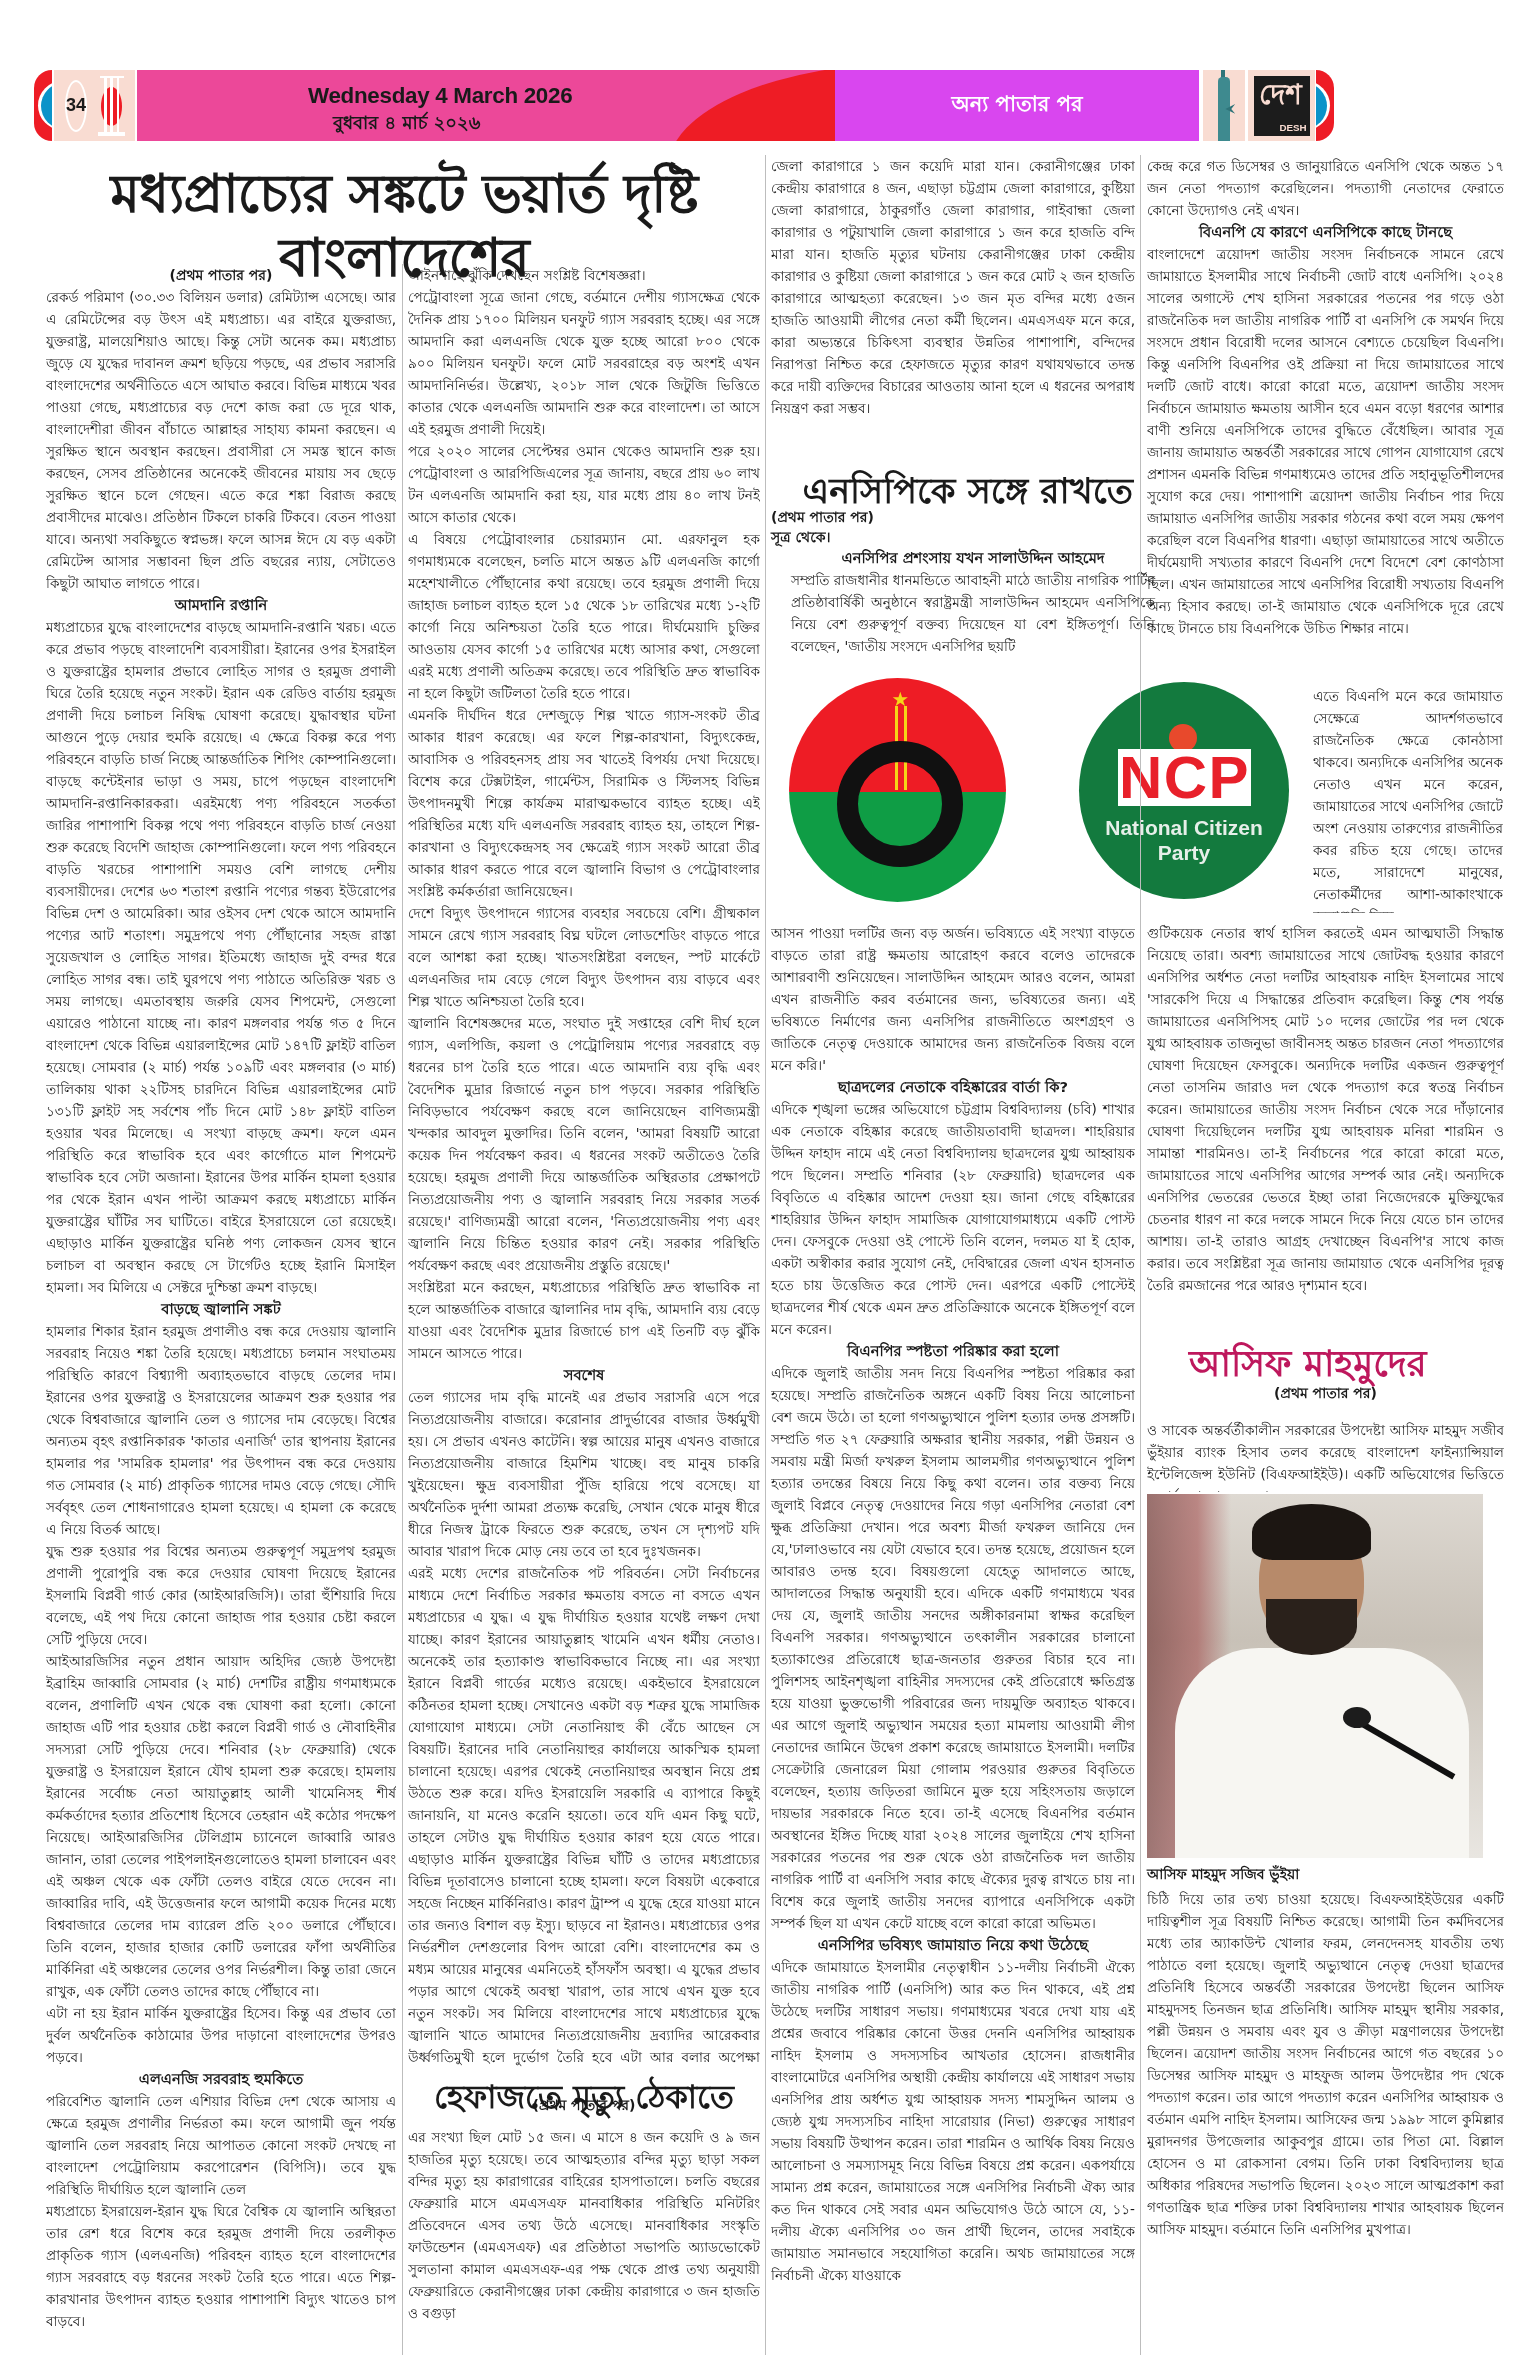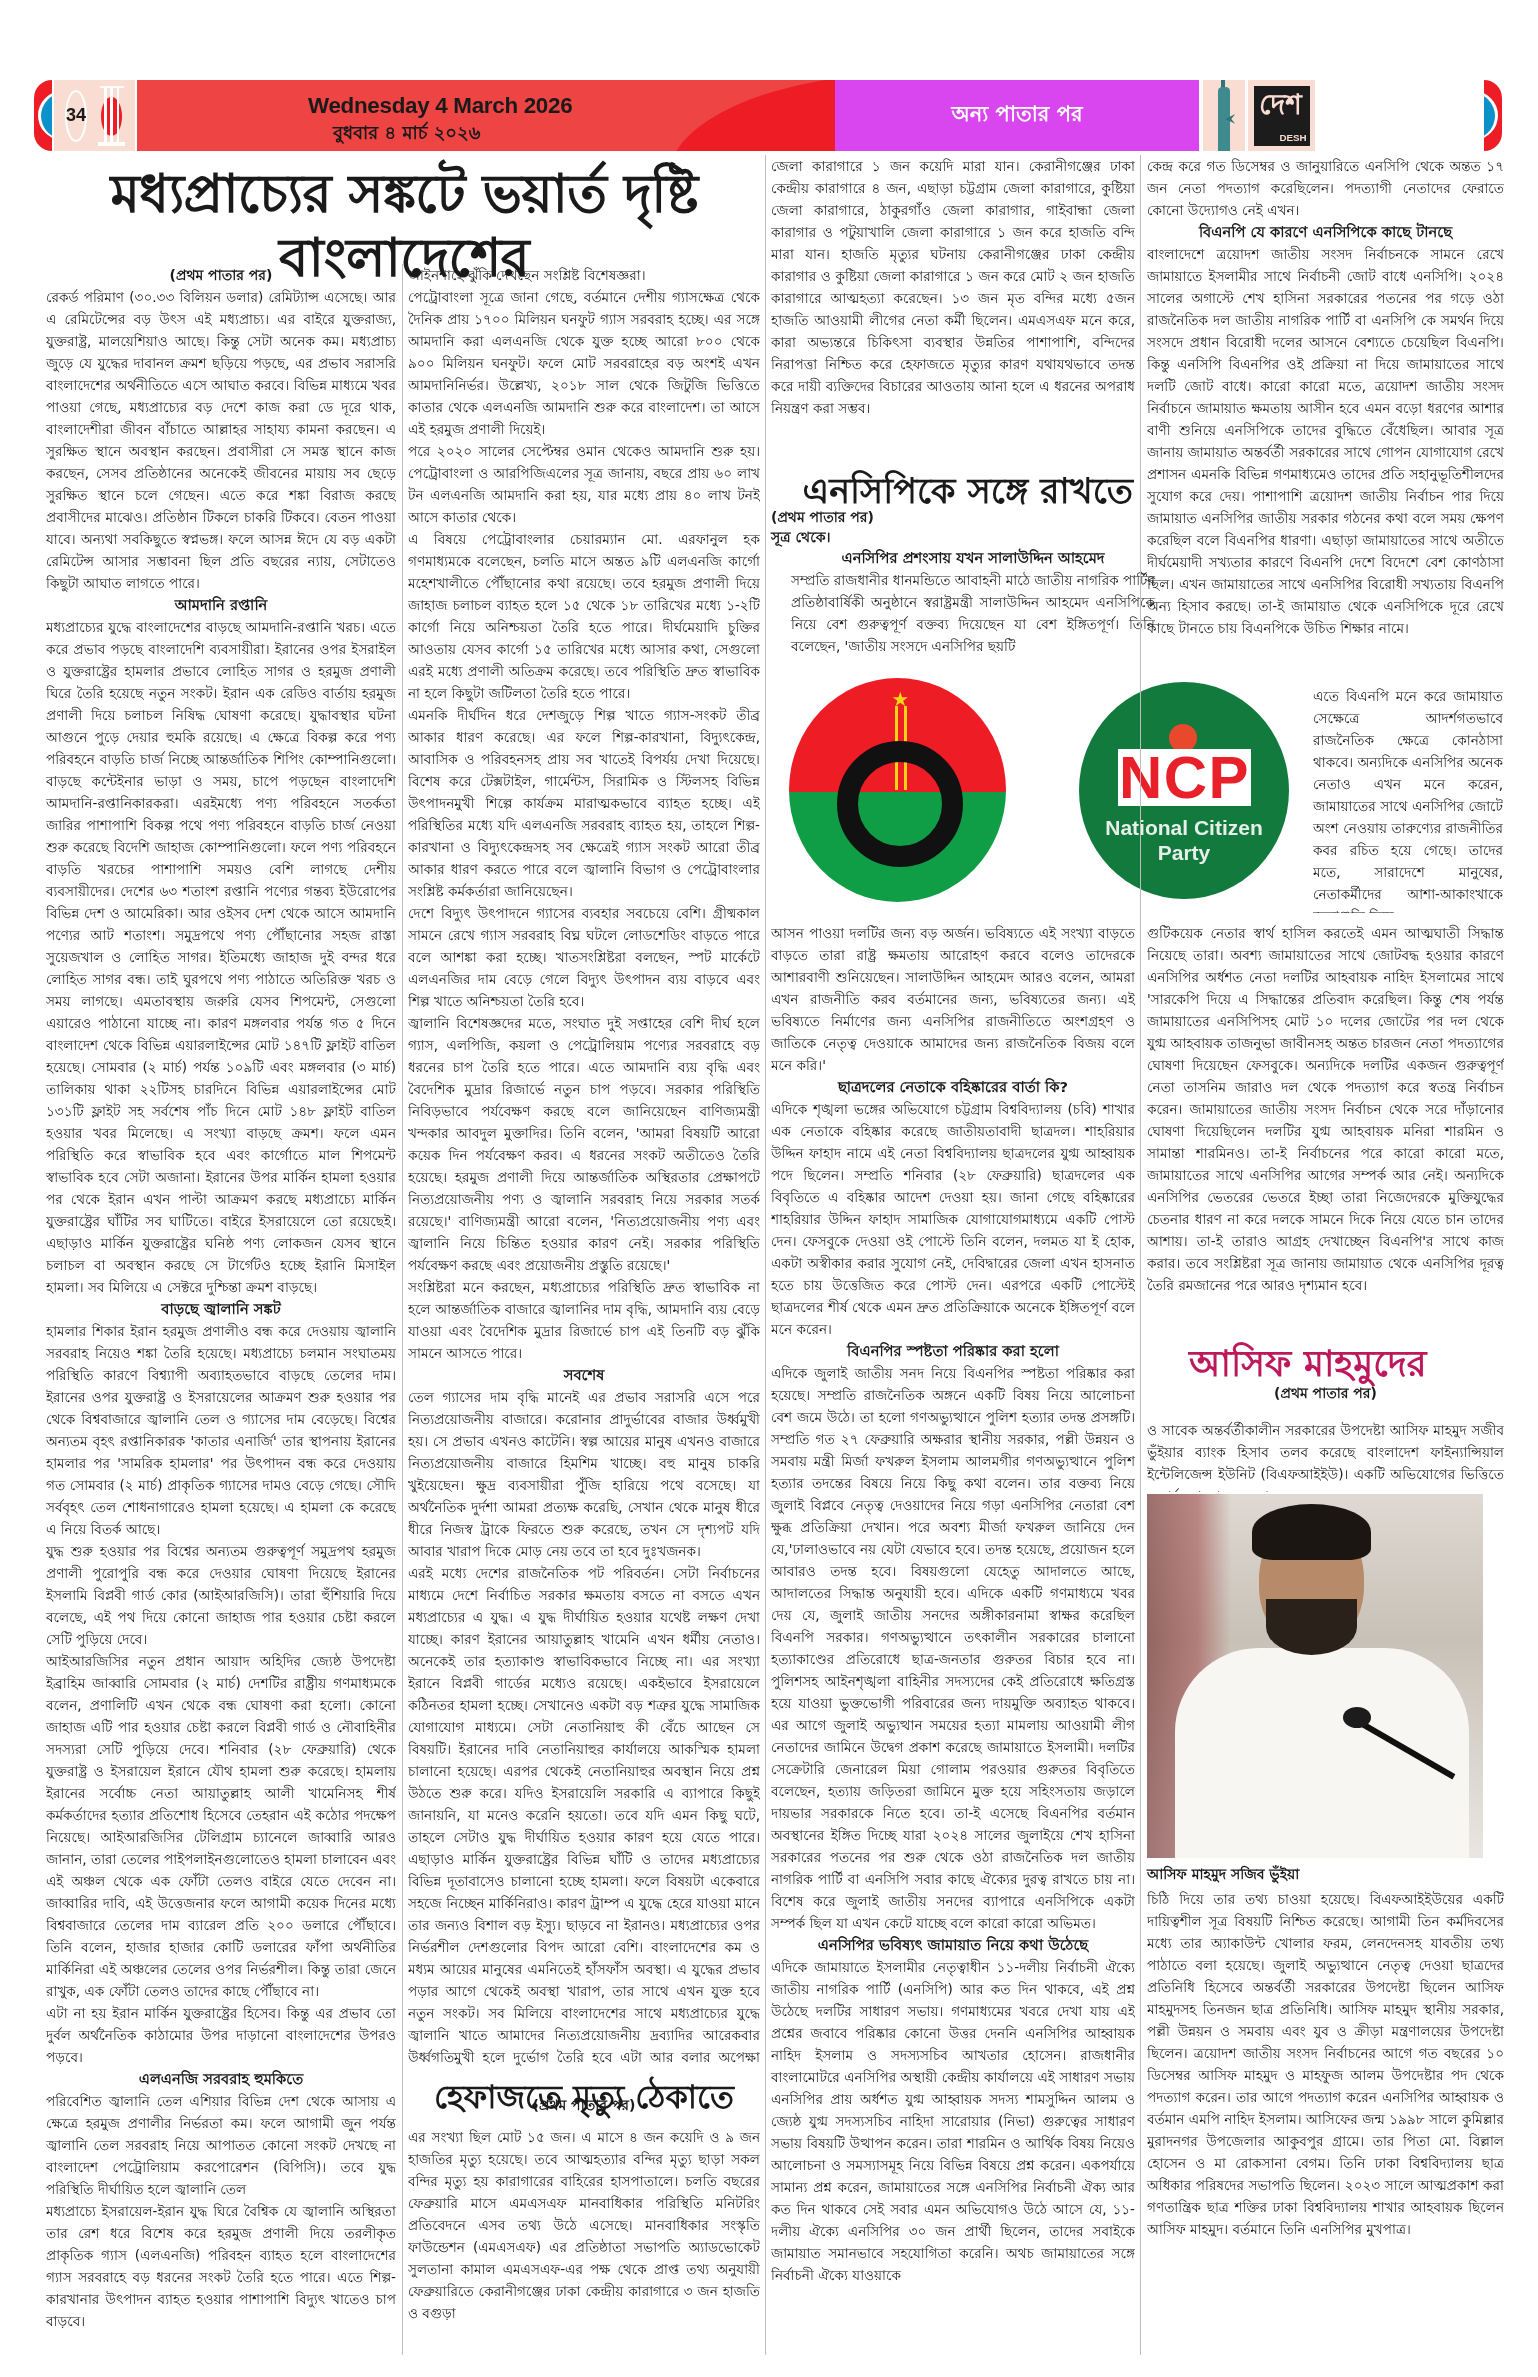--- a/index.html
+++ b/index.html
@@ -1,37 +1,37 @@
 <!DOCTYPE html>
 <html style="font-size:11.2px"><head>
 <meta charset="utf-8">
 <style>
   * { box-sizing: border-box; margin: 0; padding: 0; }
   html, body { width: 1538px; height: 2377px; background: #ffffff; overflow: hidden; }
   body { font-family: "DejaVu Sans", sans-serif; color: #1a1a1a; position: relative; }
 
   
-  .masthead { position: absolute; top: 80px; left: 34px; width: 1468px; height: 71px; }
+  .masthead { position: absolute; top: 70px; left: 34px; width: 1300px; height: 71px; }
   .cap-left, .cap-right { position: absolute; top: 0; width: 18px; height: 71px; }
   .cap-left { left: 0; border-radius: 36px 0 0 36px; background: #ee1c25; overflow: hidden; }
   .cap-left::after { content: ""; position: absolute; left: 4.2px; top: 11.2px; width: 28px; height: 49px; border-radius: 24.5px 0 0 24.5px; background: #ffffff; }
   .cap-left::before { content: ""; position: absolute; left: 7px; top: 12.6px; width: 28px; height: 46px; border-radius: 23px 0 0 23px; background: #0b93c9; z-index: 2; }
   .cap-right { right: 0; border-radius: 0 36px 36px 0; background: #ee1c25; overflow: hidden; }
   .cap-right::after { content: ""; position: absolute; right: 4.2px; top: 11.2px; width: 28px; height: 49px; border-radius: 0 24.5px 24.5px 0; background: #ffffff; }
   .cap-right::before { content: ""; position: absolute; right: 7px; top: 12.6px; width: 28px; height: 46px; border-radius: 0 23px 23px 0; background: #0b93c9; z-index: 2; }
 
   .page-box { position: absolute; left: 19.6px; top: 0; width: 81px; height: 71px; background: #f9dcd2; }
   .page-number { position: absolute; left: 11.2px; top: 9.8px; width: 22.4px; height: 52px; border: 2.1px solid #ffffff; border-radius: 50%; display:flex; align-items:center; justify-content:center; font-family: "Liberation Sans", sans-serif; font-weight: bold; font-size: 18px; color: #1a1a1a; }
   .pillar-icon { position: absolute; left: 46px; top: 5.6px; width: 24px; height: 60px; }
   .pillar-icon .disc { position: absolute; left: 1.4px; top: 11.2px; width: 21px; height: 39px; border-radius: 50%; background: #ee1c25; }
   .pillar-icon .bar { position: absolute; top: 0; width: 2.8px; height: 60px; background: #ffffff; }
   .pillar-icon .top { position: absolute; top: 0; left: 0; width: 24px; height: 2.8px; background: #ffffff; }
   .pillar-icon .base { position: absolute; bottom: 0; left: -1.4px; width: 26.6px; height: 3.5px; background: #ffffff; }
 
-  .date-box { position: absolute; left: 103px; top: 0; width: 804px; height: 71px; background: #ef4444; overflow: hidden; }
+  .date-box { position: absolute; left: 103px; top: 0; width: 804px; height: 71px; background: #ec4899; overflow: hidden; }
   .date-en { position: absolute; left: 171px; top: 12.6px; font-family: "Liberation Sans", sans-serif; font-weight: bold; font-size: 22.4px; letter-spacing: -0.3px; color: #1a1a1a; }
   .date-bn { position: absolute; left: 196px; top: 39px; font-weight: bold; font-size: 18px; color: #1a1a1a; }
   .red-swoop { position: absolute; left: 531px; top: -7px; width: 489px; height: 210px; border-radius: 50% 0 0 0; background: #ee1c25; }
 
   .section-box { position: absolute; left: 801px; top: 0; width: 364px; height: 71px; background: #d946ef; display:flex; align-items:center; justify-content:center; }
   .section-label { color: #ffffff; font-weight: bold; font-size: 21px; }
 
   .liberty-box { position: absolute; left: 1169px; top: 0; width: 42px; height: 71px; background: #f9dcd2; overflow: hidden; }
   .liberty-box .statue { position: absolute; left: 15.4px; top: 7px; width: 11.2px; height: 64px; background: #3e8a8f; border-radius: 4.2px 4.2px 0 0; }
   .liberty-box .torch { position: absolute; left: 18px; top: 0; width: 4.2px; height: 14px; background: #2f7479; }

